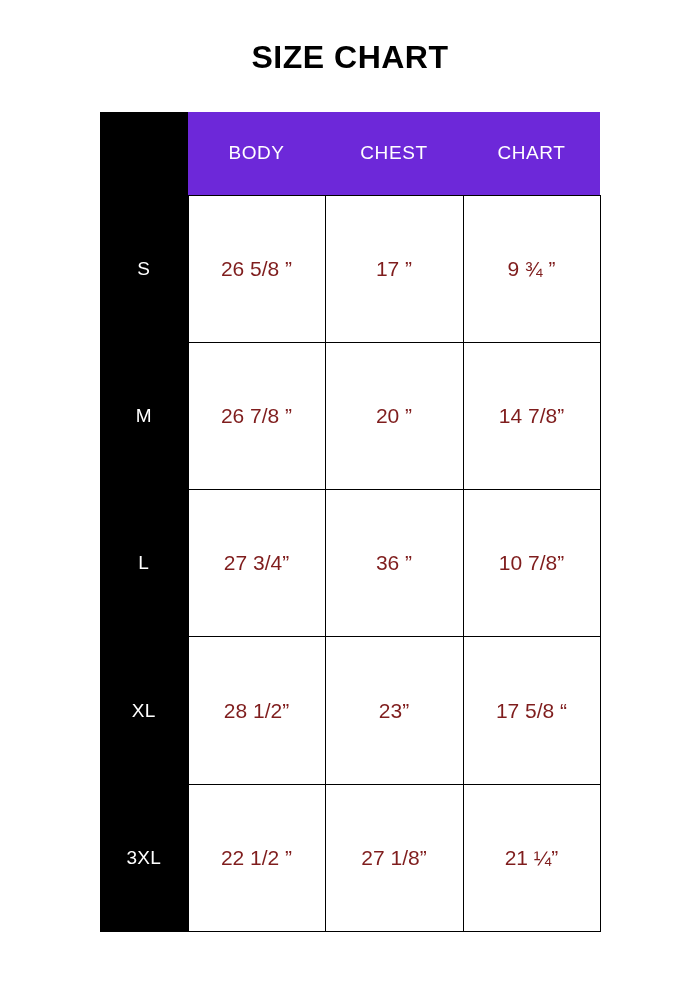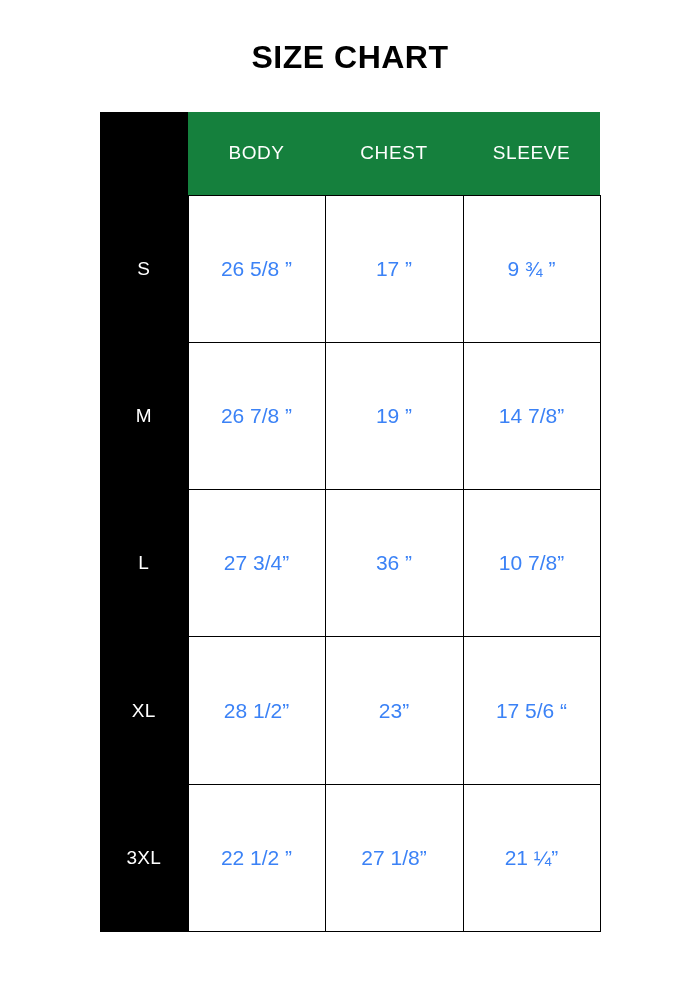--- a/index.html
+++ b/index.html
@@ -52,21 +52,21 @@
   col.col-size   { width: 88px; }
   col.col-body   { width: 137px; }
   col.col-chest  { width: 138px; }
   col.col-sleeve { width: 137px; }
 
   thead tr.header-row {
     height: 83px;
   }
 
   thead th {
-    background: #15803d;
+    background: #6d28d9;
     color: #ffffff;
     font-size: 19px;
     font-weight: normal;
     text-align: center;
     vertical-align: middle;
     border: none;
     letter-spacing: 0.6px;
     padding: 0;
   }
 
@@ -84,21 +84,21 @@
     font-size: 19px;
     text-align: center;
     vertical-align: middle;
     border: none;
     padding: 0;
     letter-spacing: 0.3px;
   }
 
   tbody td.measure-cell {
     background: #ffffff;
-    color: #3b82f6;
+    color: #7f1d1d;
     font-size: 21px;
     text-align: center;
     vertical-align: middle;
     border: 1.6px solid #000000;
     padding: 0;
     white-space: nowrap;
   }
 </style>
 </head>
 <body>
@@ -113,47 +113,47 @@
         <col class="col-size">
         <col class="col-body">
         <col class="col-chest">
         <col class="col-sleeve">
       </colgroup>
       <thead>
         <tr class="header-row">
           <th class="corner-blank"></th>
           <th>BODY</th>
           <th>CHEST</th>
-          <th>SLEEVE</th>
+          <th>CHART</th>
         </tr>
       </thead>
       <tbody>
         <tr>
           <td class="size-cell">S</td>
           <td class="measure-cell">26 5/8 ”</td>
           <td class="measure-cell">17 ”</td>
           <td class="measure-cell">9 ¾ ”</td>
         </tr>
         <tr>
           <td class="size-cell">M</td>
           <td class="measure-cell">26 7/8 ”</td>
-          <td class="measure-cell">19 ”</td>
+          <td class="measure-cell">20 ”</td>
           <td class="measure-cell">14 7/8”</td>
         </tr>
         <tr>
           <td class="size-cell">L</td>
           <td class="measure-cell">27 3/4”</td>
           <td class="measure-cell">36 ”</td>
           <td class="measure-cell">10 7/8”</td>
         </tr>
         <tr>
           <td class="size-cell">XL</td>
           <td class="measure-cell">28 1/2”</td>
           <td class="measure-cell">23”</td>
-          <td class="measure-cell">17 5/6 “</td>
+          <td class="measure-cell">17 5/8 “</td>
         </tr>
         <tr>
           <td class="size-cell">3XL</td>
           <td class="measure-cell">22 1/2 ”</td>
           <td class="measure-cell">27 1/8”</td>
           <td class="measure-cell">21 ¼”</td>
         </tr>
       </tbody>
     </table>
   </div>

